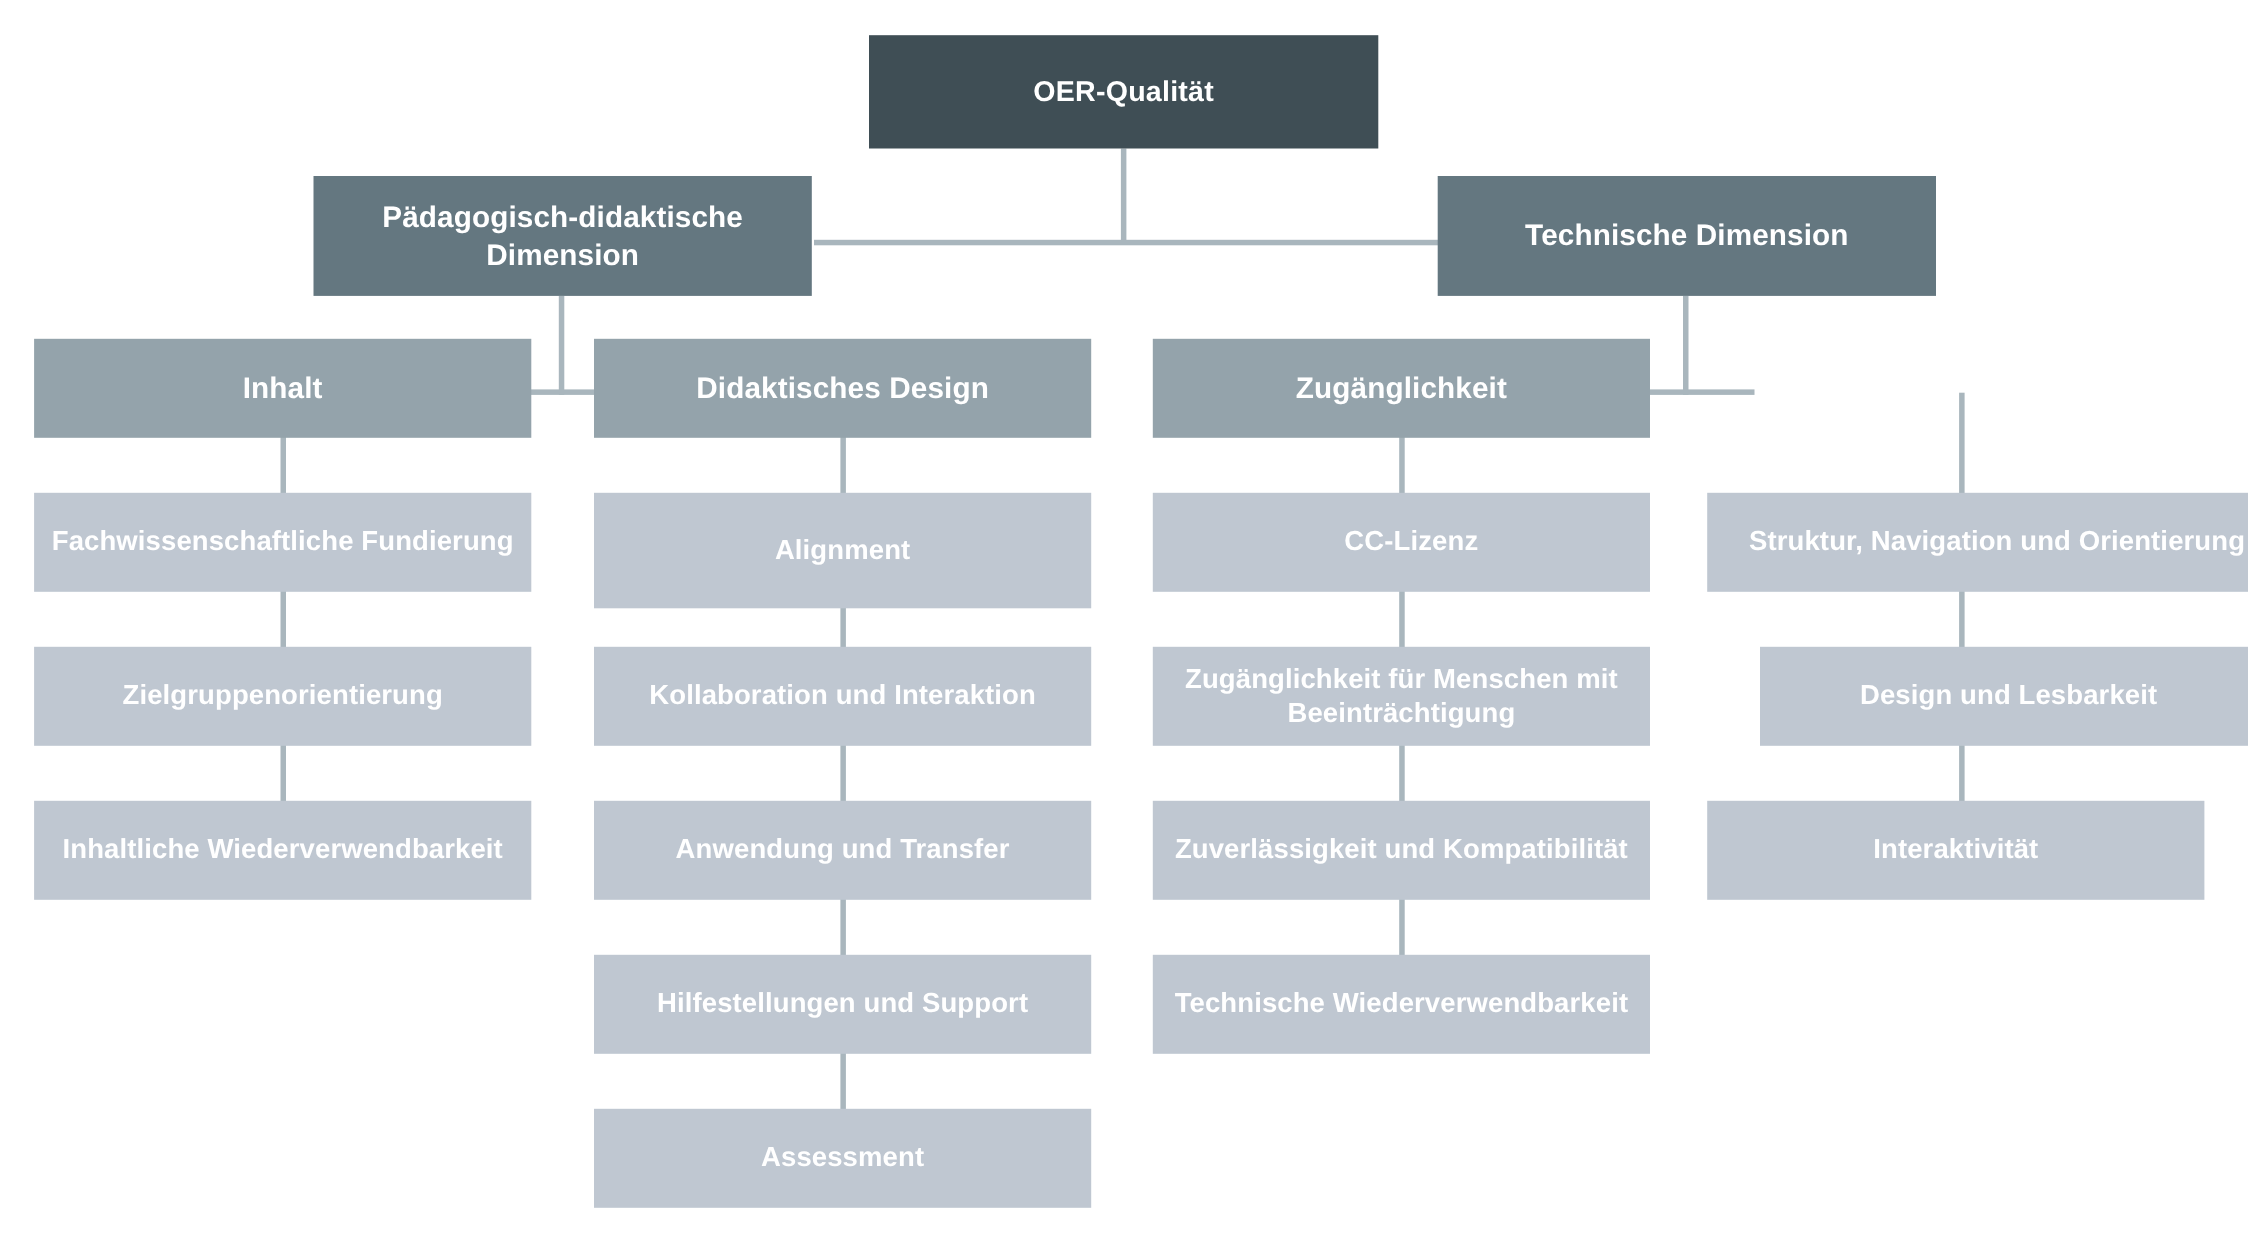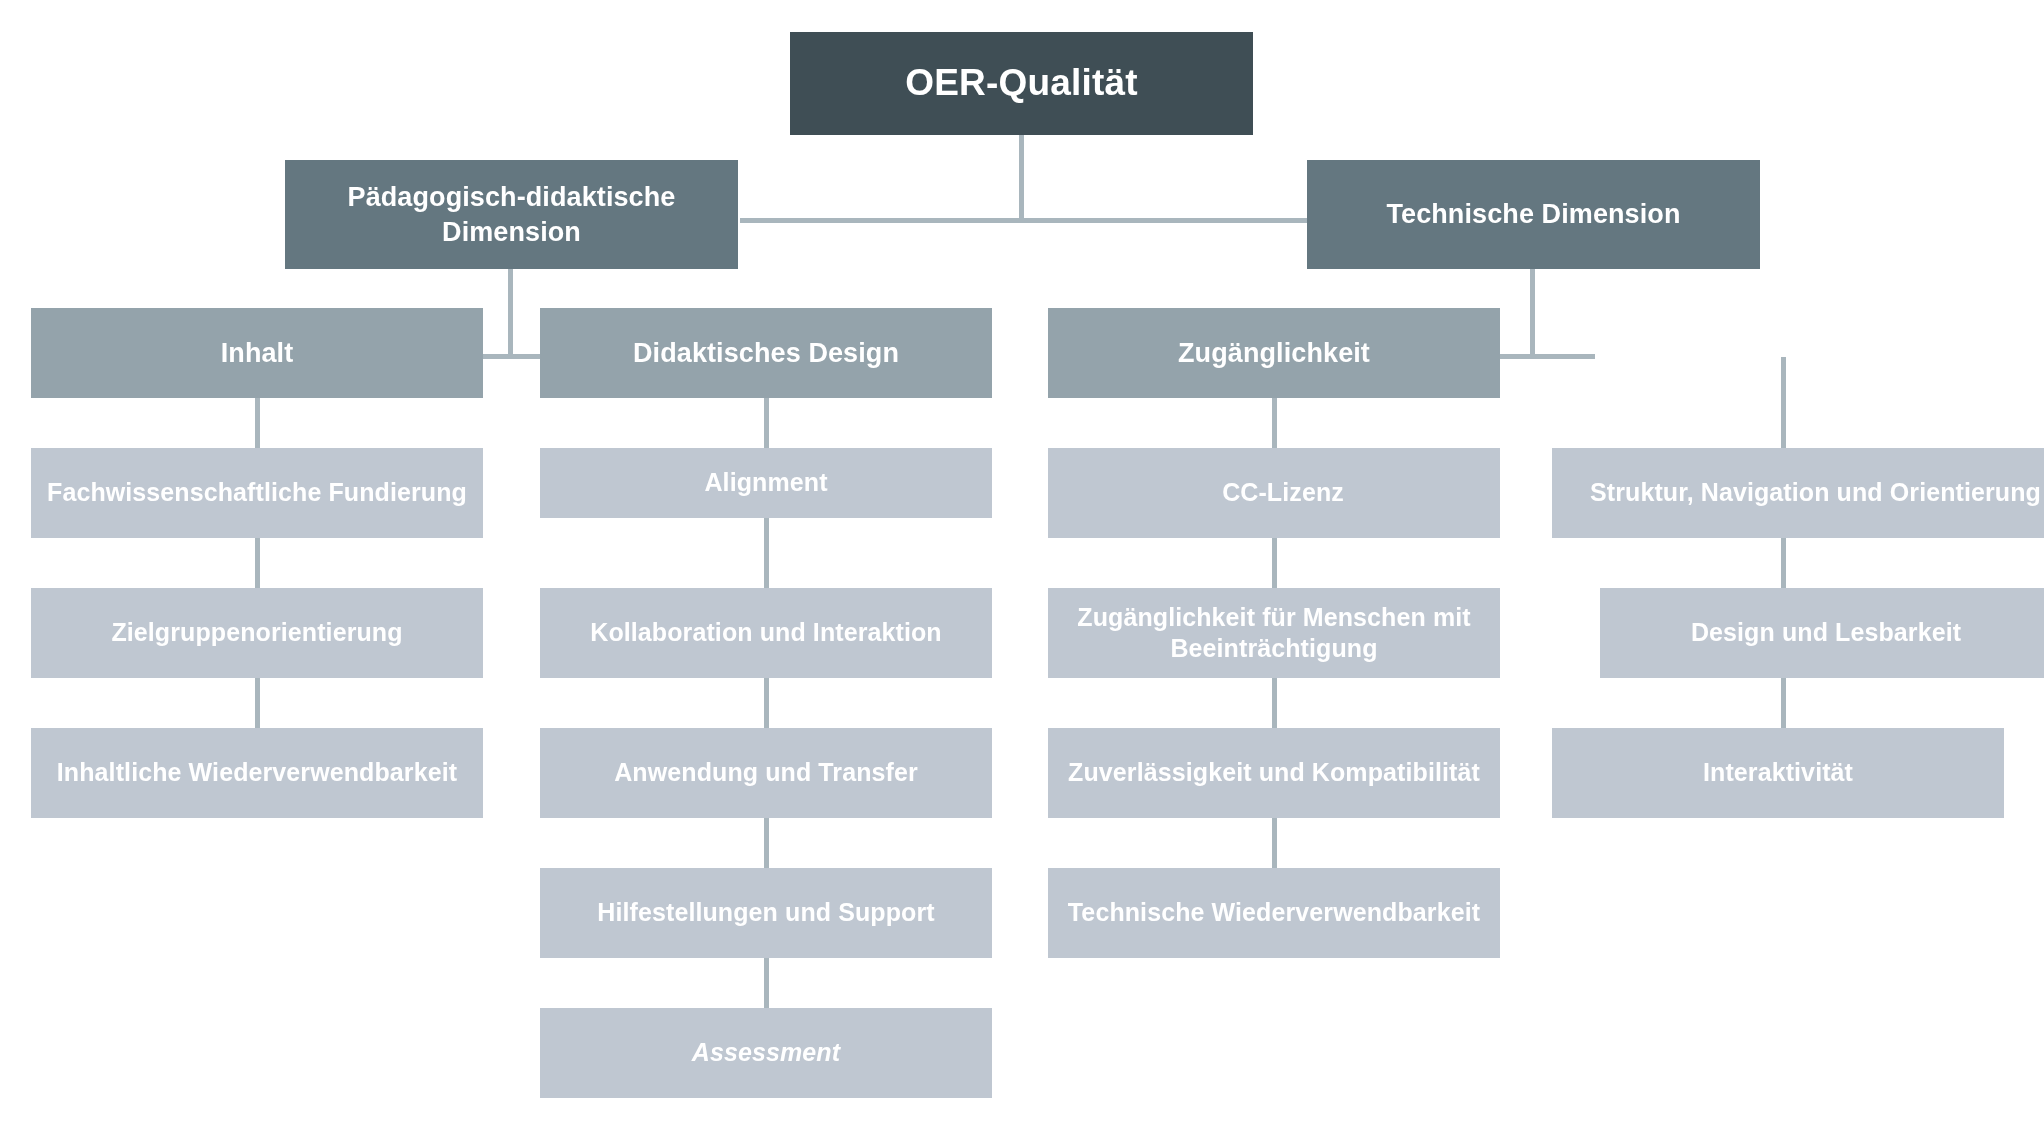--- a/index.html
+++ b/index.html
@@ -25,21 +25,21 @@
     text-align: center;
     color: #ffffff;
     font-weight: bold;
     line-height: 1.26;
     box-sizing: border-box;
     padding: 4px 10px;
     z-index: 3;
   }
   .lvl-root {
     background: #3f4e55;
-    font-size: 37px;
+    font-size: 26px;
     letter-spacing: 0.2px;
   }
   .lvl-dim {
     background: #647780;
     font-size: 27px;
     letter-spacing: 0.1px;
   }
   .lvl-cat {
     background: #94a3ab;
     font-size: 27px;
@@ -105,33 +105,33 @@
   <div class="node lvl-leaf" style="left:31px; top:448px; width:452px; height:90px;">
     <span>Fachwissenschaftliche Fundierung</span>
   </div>
   <div class="node lvl-leaf" style="left:31px; top:588px; width:452px; height:90px;">
     <span>Zielgruppenorientierung</span>
   </div>
   <div class="node lvl-leaf" style="left:31px; top:728px; width:452px; height:90px;">
     <span>Inhaltliche Wiederverwendbarkeit</span>
   </div>
 
-  <div class="node lvl-leaf" style="left:540px; top:448px; width:452px; height:70px;">
+  <div class="node lvl-leaf" style="left:540px; top:448px; width:452px; height:105px;">
     <span>Alignment</span>
   </div>
   <div class="node lvl-leaf" style="left:540px; top:588px; width:452px; height:90px;">
     <span>Kollaboration und Interaktion</span>
   </div>
   <div class="node lvl-leaf" style="left:540px; top:728px; width:452px; height:90px;">
     <span>Anwendung und Transfer</span>
   </div>
   <div class="node lvl-leaf" style="left:540px; top:868px; width:452px; height:90px;">
     <span>Hilfestellungen und Support</span>
   </div>
-  <div class="node lvl-leaf" style="left:540px; top:1008px; width:452px; height:90px;font-style:italic;">
+  <div class="node lvl-leaf" style="left:540px; top:1008px; width:452px; height:90px;">
     <span>Assessment</span>
   </div>
 
   <div class="node lvl-leaf" style="left:1048px; top:448px; width:452px; height:90px;padding-left:28px;">
     <span>CC-Lizenz</span>
   </div>
   <div class="node lvl-leaf" style="left:1048px; top:588px; width:452px; height:90px;">
     <span>Zugänglichkeit für Menschen mit Beeinträchtigung</span>
   </div>
   <div class="node lvl-leaf" style="left:1048px; top:728px; width:452px; height:90px;">

